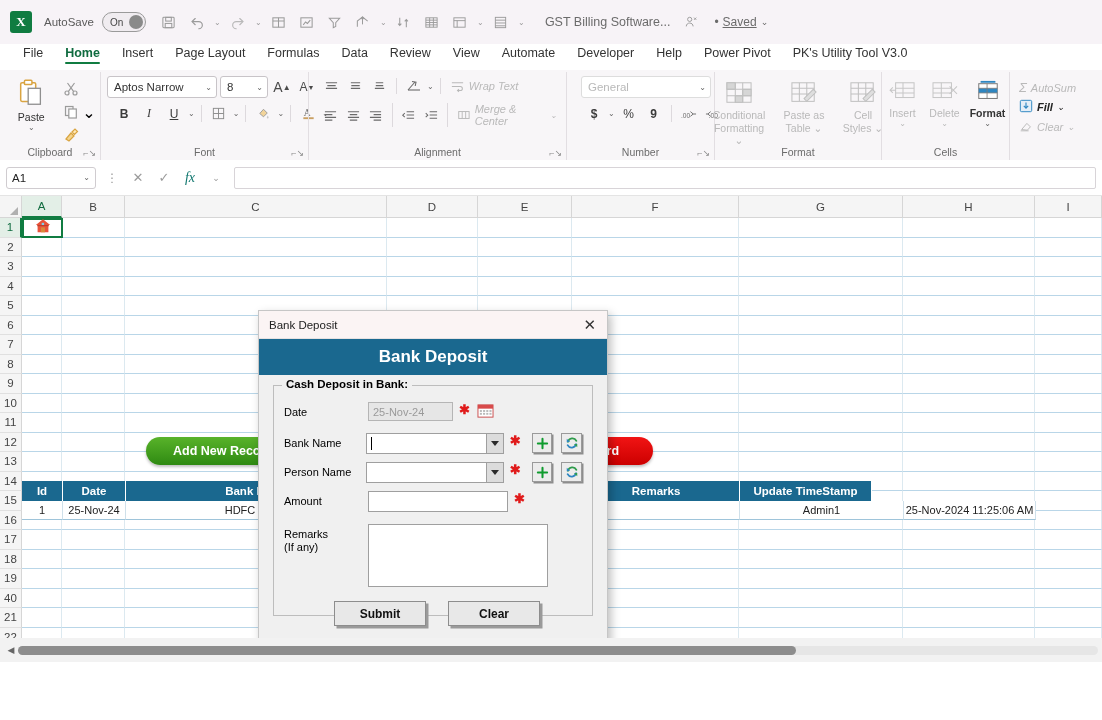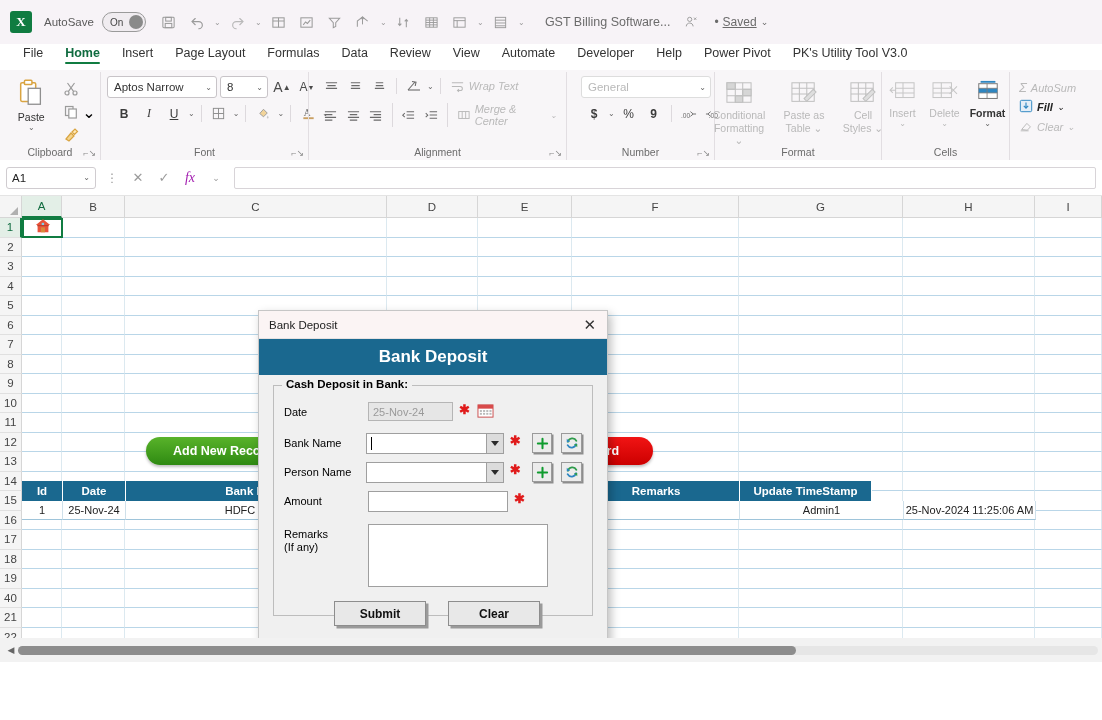--- a/index.html
+++ b/index.html
@@ -126,21 +126,21 @@
     height: 36px; display:flex; align-items:center;
     padding: 0 6px; gap:6px; background:#fff;
     border-bottom: 1px solid #e4e4e4;
   }
   .namebox {
     width: 90px; height: 22px; border:1px solid #d0ccd0; border-radius:3px;
     display:flex;align-items:center;justify-content:space-between;
     padding: 0 5px; font-size:11.5px; color:#222; background:#fff;
   }
   .fb-ico { width:20px;height:22px;display:flex;align-items:center;justify-content:center;color:#9b9b9b;font-size:13px;}
-  .fx { font-style: italic; font-family:"Liberation Serif", serif; font-size:14px; color:#a21caf;}
+  .fx { font-style: italic; font-family:"Liberation Serif", serif; font-size:14px; color:#0f766e;}
   .fb-input {
     flex:1; height:22px; border:1px solid #d8d4d8; border-radius:2px; background:#fff;
     margin-left: 2px;
   }
 
   
   .grid-wrap { position: relative; height: 466px; overflow:hidden; background:#fff;}
   .colhdr { display:flex; height:22px; background:#f5f5f5; }
   .corner { width: 22px; height:22px; background:#f5f5f5; border-right:1px solid #d6d6d6; border-bottom:1px solid #d6d6d6; position:relative;}
   .corner::after{content:"";position:absolute;right:3px;bottom:2px;border-style:solid;border-width:0 0 8px 8px;border-color:transparent transparent #b0b0b0 transparent;}

